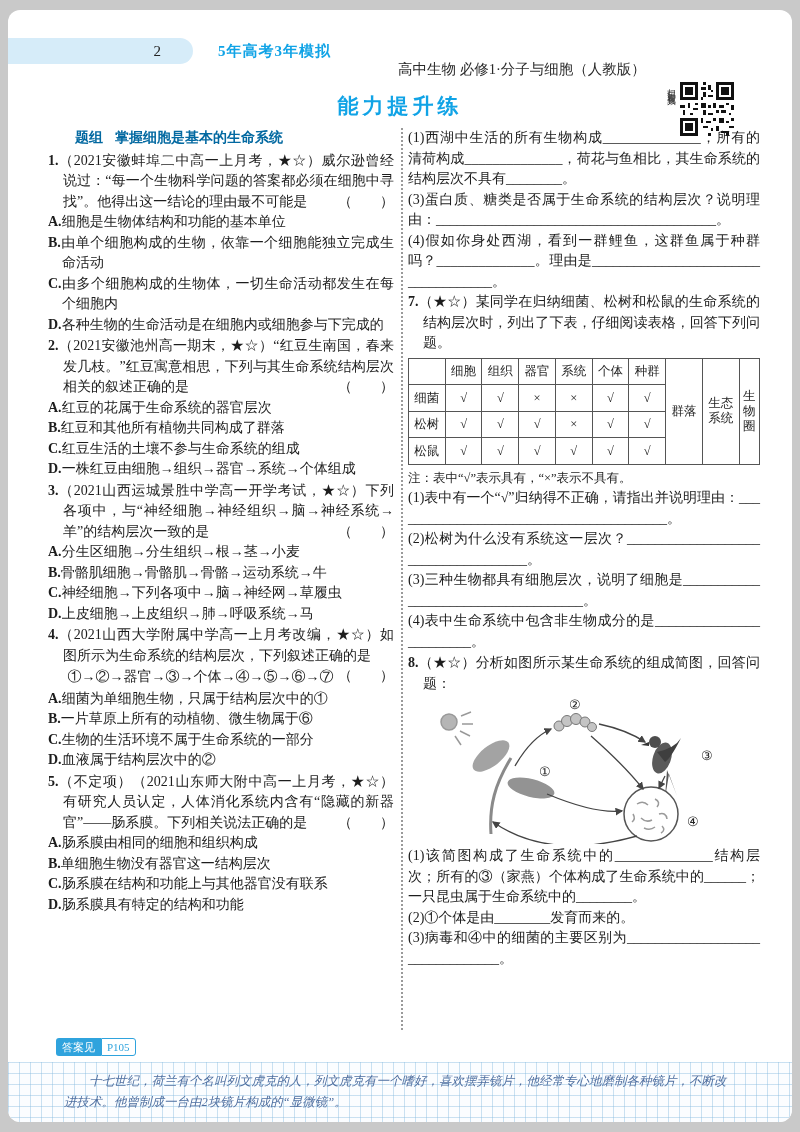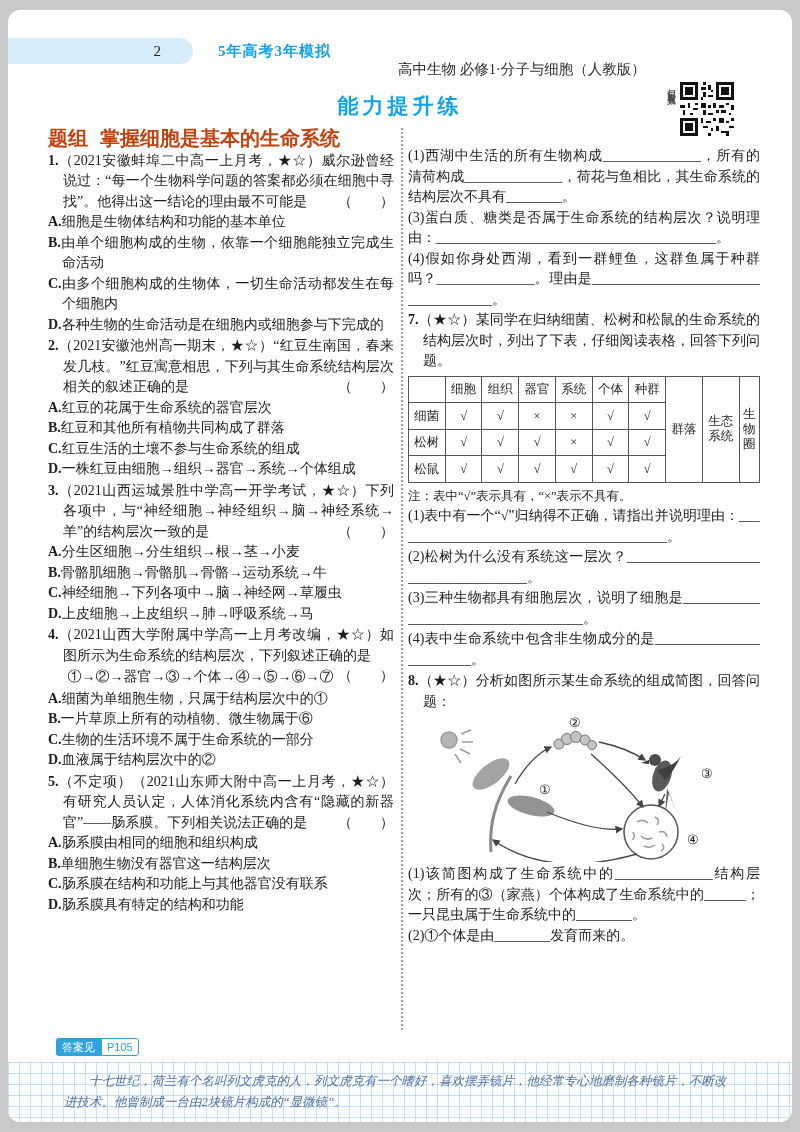--- a/index.html
+++ b/index.html
@@ -53,24 +53,24 @@
   
   .columns {
     position:absolute; top:118px; left:0;
     width:100%; height:902px;
     display:flex;
     padding:0 28px 0 40px;
     overflow:hidden;
   }
   .col { font-size:14px; line-height:20.5px; text-align:justify; }
   .col.left  { width:346px; }
-  .col.right { width:352px;margin-top:18px; }
+  .col.right { width:352px; }
   .divider { border-left:2px dotted #9a9a9a; margin:0 5px 0 7px; }
   
-  .group-head { color:#c2410c; font-weight:bold; font-size:20px; margin-bottom:2px; }
+  .group-head { color:#0369a1; font-weight:bold; font-size:14px; margin-bottom:2px;margin-left:27px; }
   .group-head .badge { margin-right:12px; }
   
   .question { margin-bottom:1px; }
   .stem { padding-left:15px; text-indent:-15px; word-break:break-all; }
   .qnum { font-weight:bold; }
   .paren { float:right; }
   .opt { padding-left:14px; text-indent:-14px; word-break:break-all; }
   .opt b { font-weight:bold; }
   .seq { text-align:center; text-indent:0; padding:1px 0; }
   .part { word-break:break-all; }
@@ -85,21 +85,21 @@
   .tnote { font-size:12.5px; }
   
   .diagram { display:block; margin:2px auto; }
   
   .answer-ref {
     position:absolute; left:48px; bottom:66px;
     font-family:"Liberation Sans","DejaVu Sans",sans-serif;
     font-size:11px; line-height:16px; display:flex;
   }
   .ans-label { background:#2fa3dd; color:#fff; padding:1px 6px; border-radius:3px 0 0 3px; }
-  .ans-page  { background:#fff; color:#2fa3dd; border:1px solid #2fa3dd; padding:0px 5px; border-radius:0 3px 3px 0; }
+  .ans-page  { background:#fff; color:#2fa3dd; border:1px solid #2fa3dd; padding:0px 5px; border-radius:0 3px 3px 0;font-family:Liberation Serif, serif; }
   .grid-strip {
     position:absolute; bottom:0; left:0; width:100%; height:60px;
     background-color:#fbfdff;
     background-image:
       linear-gradient(to right, rgba(140,190,225,.45) 1px, transparent 1px),
       linear-gradient(to bottom, rgba(140,190,225,.45) 1px, transparent 1px);
     background-size:11px 11px;
     border-radius:0 0 12px 12px;
   }
   .strip-note {
@@ -358,20 +358,21 @@
           </g>
 
           <text x="120" y="80" font-size="13" fill="#222">①</text>
           <text x="150" y="13" font-size="13" fill="#222">②</text>
           <text x="282" y="64" font-size="13" fill="#222">③</text>
           <text x="268" y="130" font-size="13" fill="#222">④</text>
         </svg>
 
         <p class="part">(1)该简图构成了生命系统中的______________结构层次；所有的③（家燕）个体构成了生命系统中的______；一只昆虫属于生命系统中的________。</p>
         <p class="part">(2)①个体是由________发育而来的。</p>
+        <p class="part">(3)病毒和④中的细菌的主要区别为________________________________。</p>
       </div>
 
     </div>
   </div>
 
   <div class="answer-ref">
     <span class="ans-label">答案见</span>
     <span class="ans-page">P105</span>
   </div>
 

